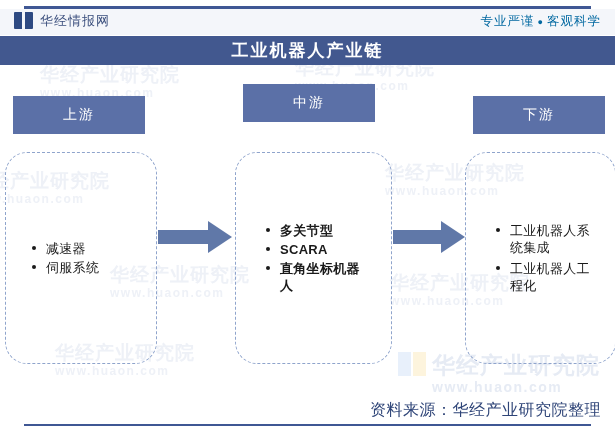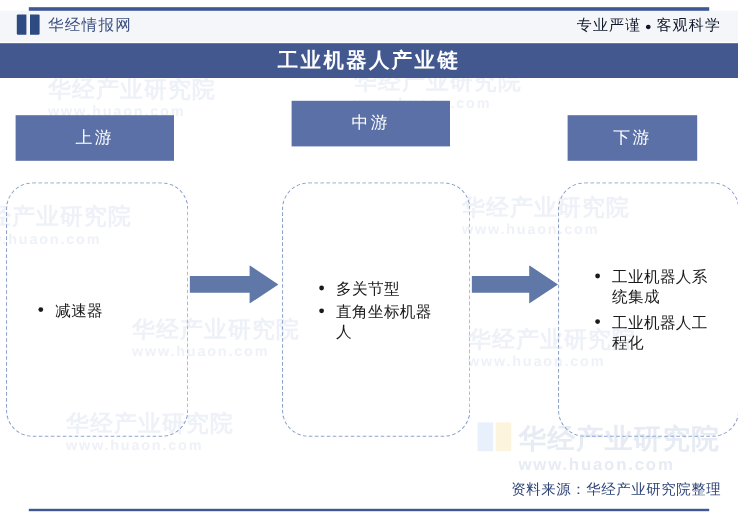--- a/index.html
+++ b/index.html
@@ -26,62 +26,62 @@
   
   .topline{position:absolute;left:24px;top:6px;width:567px;height:3px;background:#3f5794;z-index:3;}
   .topband{position:absolute;left:0;top:9px;width:615px;height:26px;background:#f4f6fa;z-index:2;}
   .brand{position:absolute;left:14px;top:12px;display:flex;align-items:center;gap:7px;z-index:4;}
   .brand-icon{width:19px;height:17px;position:relative;display:inline-block;}
   .brand-icon .pl{position:absolute;left:0;top:0;width:8px;height:17px;background:#2e4a82;
       border-radius:1px 0 0 1px;}
   .brand-icon .pr{position:absolute;right:0;top:0;width:8px;height:17px;background:#2e4a82;
       border-radius:0 1px 1px 0;}
   .brand-text{font-size:13px;color:#3b4f7d;letter-spacing:1px;line-height:17px;}
-  .tagline{position:absolute;right:14px;top:13px;font-size:12.5px;color:#0f172a;
+  .tagline{position:absolute;right:14px;top:13px;font-size:12.5px;color:#0369a1;
       letter-spacing:1px;z-index:4;line-height:16px;}
   .tagline .dot{font-size:9px;vertical-align:middle;padding:0 3px;}
 
   
   .titlebar{position:absolute;left:0;top:36px;width:615px;height:29px;background:#42588f;z-index:3;
       display:flex;align-items:center;justify-content:center;text-align:center;}
   .titlebar .t{color:#ffffff;font-size:17px;font-weight:bold;letter-spacing:2px;
       font-family:"DejaVu Sans","Liberation Sans",sans-serif;}
 
   
   .stage-head{position:absolute;height:38px;background:#5b70a7;z-index:3;
       display:flex;align-items:center;justify-content:center;}
   .stage-head span{color:#fff;font-size:14px;letter-spacing:2px;}
   #head-up{left:13px;top:96px;width:132px;}
   #head-mid{left:243px;top:84px;width:132px;}
-  #head-down{left:473px;top:96px;width:108px;font-family:Liberation Serif, serif;}
+  #head-down{left:473px;top:96px;width:132px;font-family:Liberation Serif, serif;}
 
   
   .stage-body{position:absolute;top:152px;height:210px;border:1px dashed #8fa4cc;
       border-radius:22px;background:transparent;z-index:3;
       display:flex;align-items:center;}
   #body-up{left:5px;width:150px;}
   #body-mid{left:235px;width:155px;}
   #body-down{left:465px;width:149px;}
 
   .items{list-style:none;margin:0;padding:0 0 0 26px;width:100%;}
   .items li{position:relative;font-size:13px;color:#1a1a1a;line-height:17px;
       margin:2px 0;padding-left:14px;letter-spacing:0.3px;}
   .items li::before{content:"";position:absolute;left:0;top:6px;width:4px;height:4px;
       border-radius:50%;background:#1a1a1a;}
-  #body-mid .items{padding-left:30px;}
+  #body-mid .items{padding-left:30px;font-weight:bold;}
   #body-down .items{padding-left:30px;}
   #body-down .items li{margin:4px 0;}
 
   
   .arrow{position:absolute;z-index:4;}
   #arrow1{left:158px;top:221px;}
   #arrow2{left:393px;top:221px;}
 
   
-  .source{position:absolute;right:14px;top:400px;font-size:12px;color:#2f4578;
+  .source{position:absolute;right:14px;top:400px;font-size:16px;color:#2f4578;
       letter-spacing:0.5px;z-index:4;}
   .botline{position:absolute;left:24px;bottom:6px;width:567px;height:2px;background:#3f5794;z-index:3;}
 </style>
 </head>
 <body>
 
 <div id="root">
 
   <div class="wm-layer">
     <div class="wm faint" style="left:40px;top:62px;">
@@ -148,26 +148,28 @@
   <div class="stage-head" id="head-mid">
     <span>中游</span>
   </div>
   <div class="stage-head" id="head-down">
     <span>下游</span>
   </div>
 
   <div class="stage-body" id="body-up">
     <ul class="items">
       <li>减速器</li>
+      <li>伺服系统</li>
     </ul>
   </div>
 
   <div class="stage-body" id="body-mid">
     <ul class="items">
       <li>多关节型</li>
+      <li>SCARA</li>
       <li style="max-width:84px;">直角坐标机器人</li>
     </ul>
   </div>
 
   <div class="stage-body" id="body-down">
     <ul class="items">
       <li style="max-width:88px;">工业机器人系统集成</li>
       <li style="max-width:88px;">工业机器人工程化</li>
     </ul>
   </div>

